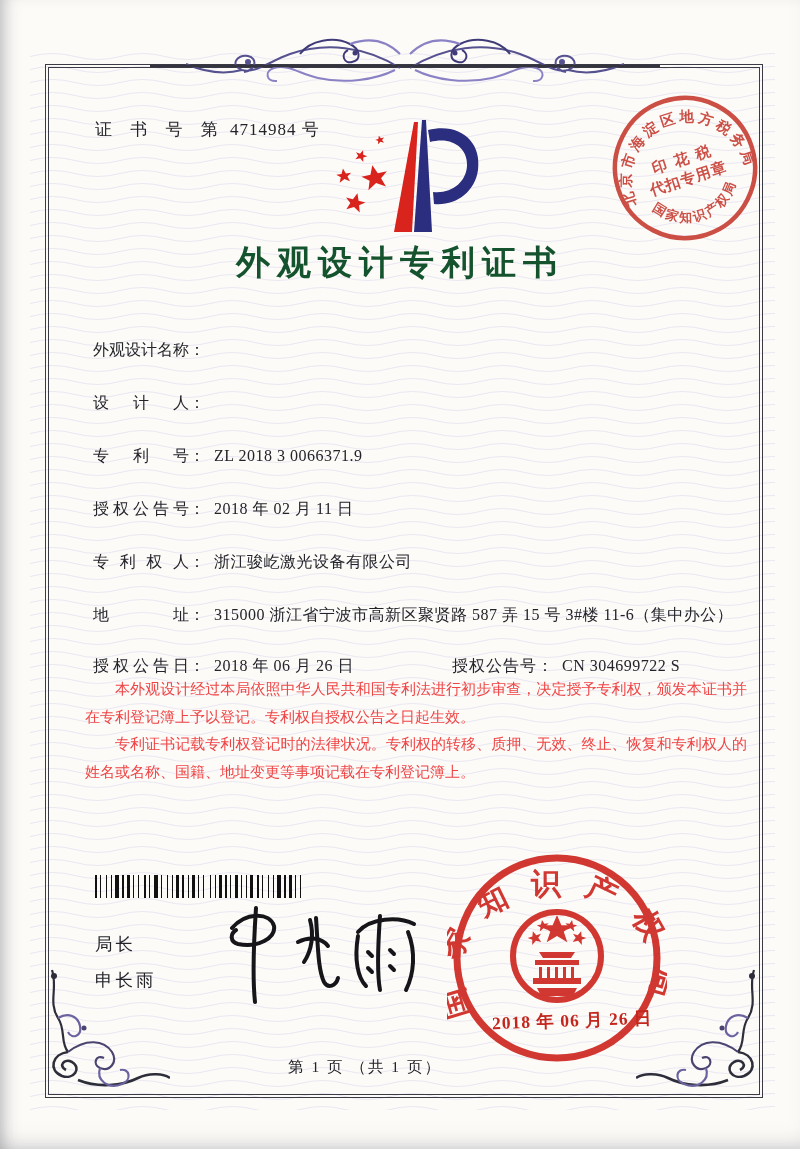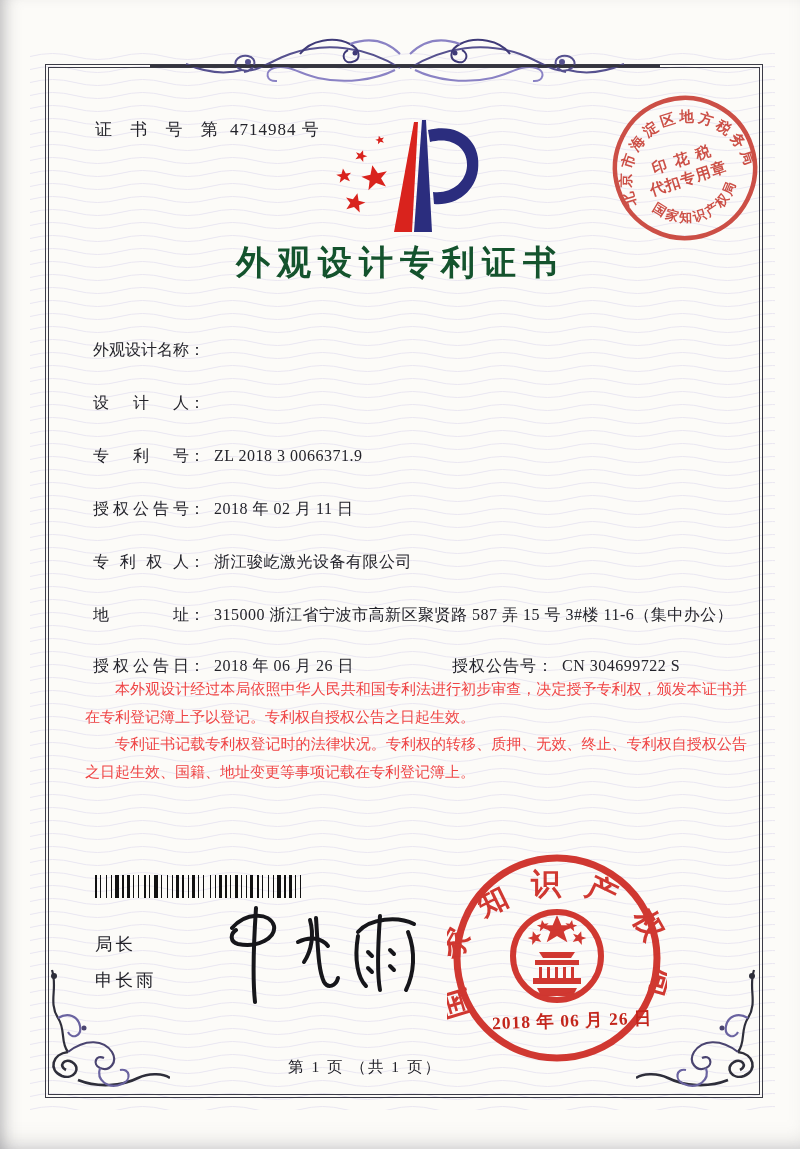--- a/index.html
+++ b/index.html
@@ -177,21 +177,21 @@
       <span class="colon">：</span>
     <span class="fval w1">2018 年 06 月 26 日</span>
     <span class="flab2">授权公告号</span>
       <span class="colon">：</span>
     <span class="fval">CN 304699722 S</span>
   </div>
 </div>
 
 <div class="abs paras">
   <p>本外观设计经过本局依照中华人民共和国专利法进行初步审查，决定授予专利权，颁发本证书并在专利登记簿上予以登记。专利权自授权公告之日起生效。</p>
-  <p>专利证书记载专利权登记时的法律状况。专利权的转移、质押、无效、终止、专利权自授权公告之日起生效、国籍、地址变更等事项记载在专利登记簿上。</p>
+  <p>专利证书记载专利权登记时的法律状况。专利权的转移、质押、无效、终止、恢复和专利权人的姓名或名称、国籍、地址变更等事项记载在专利登记簿上。</p>
 </div>
 
 <svg class="abs barcode" id="barcode-svg" viewBox="0 0 208 23" preserveAspectRatio="none" xmlns="http://www.w3.org/2000/svg">
     <rect x="0" y="0" width="2" height="23" fill="#111"></rect>
     <rect x="5" y="0" width="1" height="23" fill="#111"></rect>
     <rect x="11" y="0" width="1" height="23" fill="#111"></rect>
     <rect x="16" y="0" width="1" height="23" fill="#111"></rect>
     <rect x="20" y="0" width="4" height="23" fill="#111"></rect>
     <rect x="27" y="0" width="2" height="23" fill="#111"></rect>
     <rect x="32" y="0" width="3" height="23" fill="#111"></rect>

